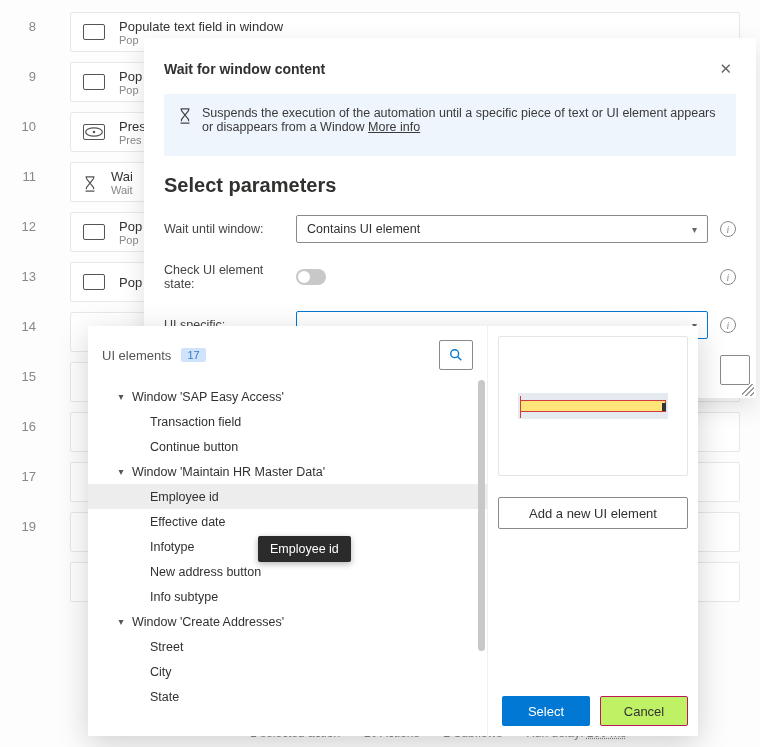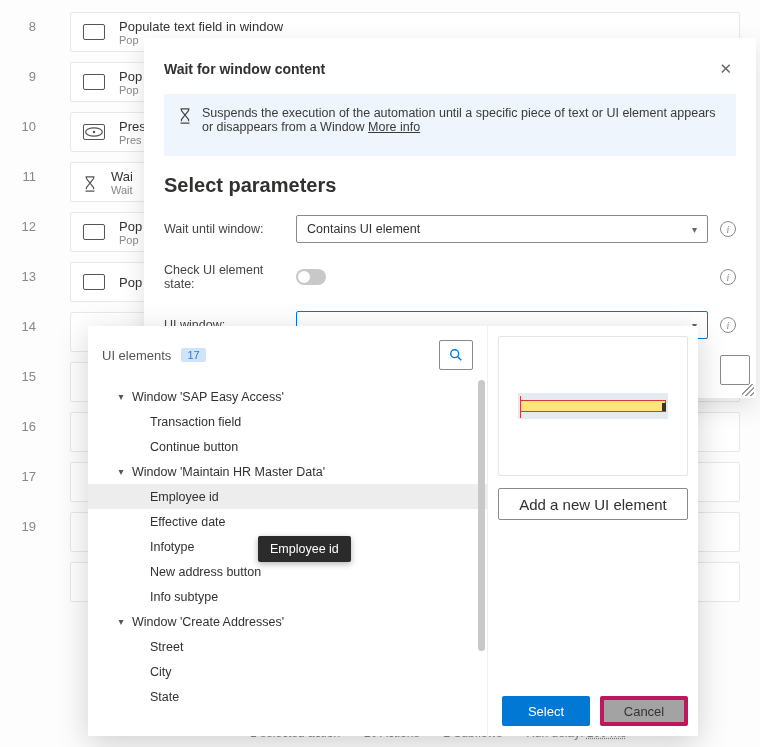--- a/index.html
+++ b/index.html
@@ -268,39 +268,40 @@
     .preview-bar::before, .preview-bar::after {
       content: ""; position: absolute; top: -5px; width: 1px; height: 22px; background: #d23b3b;
     }
     .preview-bar::before { left: -1px; }
     .preview-bar::after { right: -1px; background: #333; width: 4px; height: 8px; top: 2px; }
     .add-btn {
       height: 32px;
       border: 1px solid #8a8a8a;
       border-radius: 2px;
       background: #fff;
-      font-size: 15px;
+      font-size: 13px;
       display: flex; align-items: center; justify-content: center;
       cursor: pointer;
+      margin-top: 9px;
     }
     .dd-footer {
       position: absolute;
       right: 10px; bottom: 10px;
       display: flex; gap: 10px;
     }
     .btn {
       height: 30px; min-width: 88px;
       border-radius: 2px;
       font-size: 13px;
       display: flex; align-items: center; justify-content: center;
       cursor: pointer;
       margin-top: 44px;
     }
     .btn-primary { background: #0078d4; color: #fff; border: none; }
-    .btn-secondary { background: #a3a3a3; border: 4px solid #be185d; color: #333; }
+    .btn-secondary { background: #bef264; border: 1px solid #be185d; color: #333; }
 
     .tooltip {
       position: absolute;
       left: 258px; top: 536px;
       background: #2b2b2b;
       color: #fff;
       font-size: 12.5px;
       padding: 6px 12px;
       border-radius: 2px;
       box-shadow: 0 2px 6px rgba(0,0,0,.3);
@@ -418,21 +419,21 @@
 
   <div class="form-row">
     <div class="form-label">Check UI element state:</div>
     <div style="flex:1; display:flex; align-items:center;">
       <div class="toggle"></div>
     </div>
     <div class="info-i">i</div>
   </div>
 
   <div class="form-row">
-    <div class="form-label">UI window:</div>
+    <div class="form-label">UI specific:</div>
     <div class="form-control focused">
       <span></span>
       <span class="chev">▾</span>
     </div>
     <div class="info-i">i</div>
   </div>
 
   <div class="resize-grip"></div>
 </div>
 

